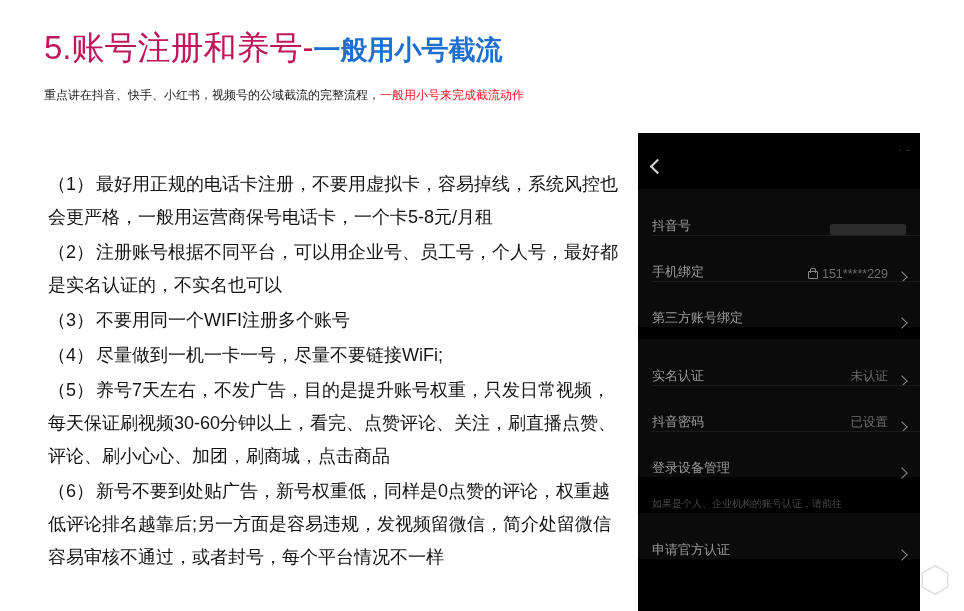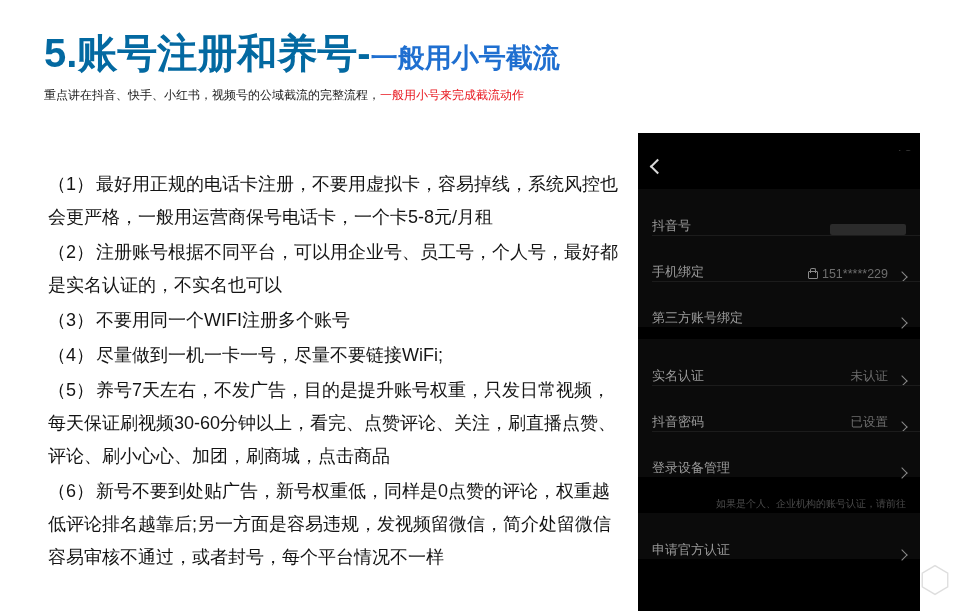--- a/index.html
+++ b/index.html
@@ -23,23 +23,23 @@
 
   
   .title-row {
     position: absolute;
     left: 44px;
     top: 26px;
     display: flex;
     align-items: baseline;
   }
   .title-main {
-    font-size: 40px;
-    font-weight: bold;
-    color: #0369a1;
+    font-size: 33px;
+    font-weight: normal;
+    color: #be185d;
     letter-spacing: 0px;
     white-space: nowrap;
   }
   .title-sub {
     font-size: 27px;
     font-weight: bold;
     color: #1f6fd0;
     white-space: nowrap;
     margin-left: 0;
   }
@@ -192,21 +192,20 @@
     transform: rotate(45deg);
     margin-left: 10px;
     flex: 0 0 auto;
   }
   .note {
     padding: 8px 14px 2px 14px;
     color: #4a4a4a;
     font-size: 10px;
     background: #000;
     line-height: 14px;
-    text-align: right;
   }
 
   
   .hex {
     position: absolute;
     right: 12px;
     bottom: 14px;
     width: 34px;
     height: 34px;
     opacity: 0.5;

